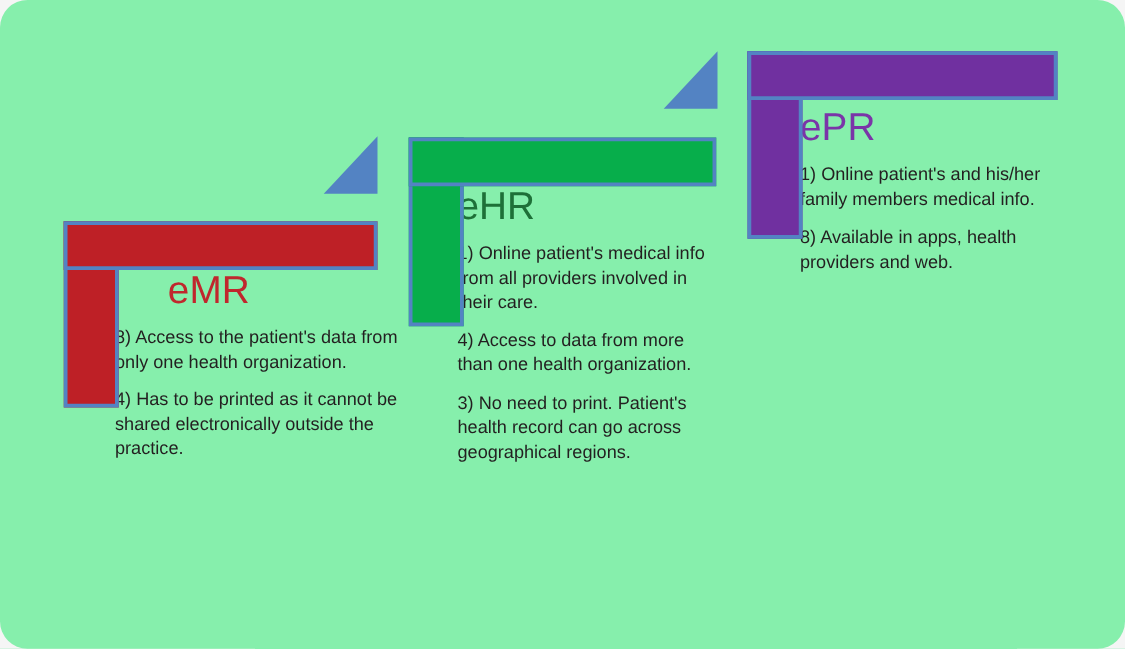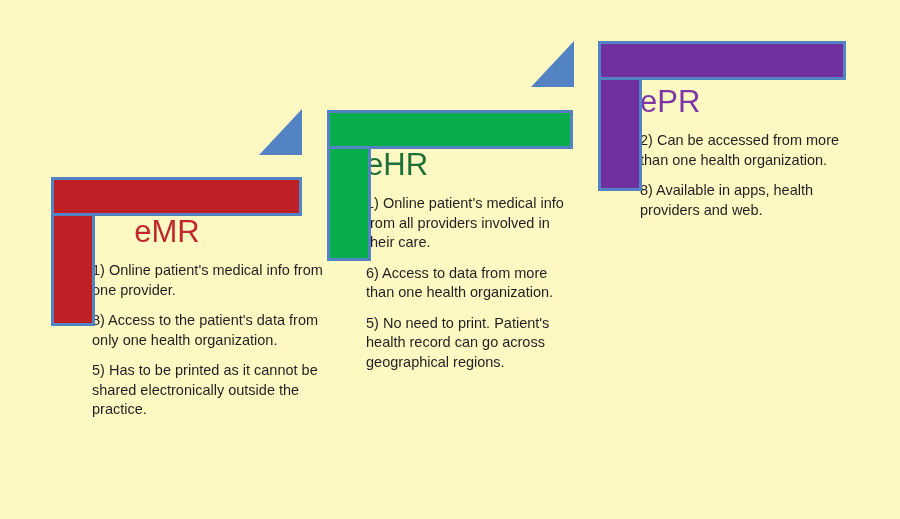--- a/index.html
+++ b/index.html
@@ -10,21 +10,22 @@
     width: 900px;
     height: 519px;
     background: #f5f5f5;
     font-family: "Liberation Sans", sans-serif;
     overflow: hidden;
   }
   #stage {
     position: relative;
     width: 900px;
     height: 519px;
-    background: #fef9c3;
+    background: #86efac;
+    border-radius: 22px;
   }
 
   
   .bracket {
     position: absolute;
   }
   .bracket .bar-h,
   .bracket .bar-v {
     position: absolute;
     box-sizing: border-box;
@@ -82,54 +83,53 @@
 <div id="stage">
 
   <div class="bracket" style="left:598px; top:41px; width:248px; height:150px;">
     <div class="bar-v" style="width:44px; height:150px; background:#7030a0;"></div>
     <div class="bar-h" style="width:248px; height:39px; background:#7030a0;"></div>
   </div>
 
   <div class="textcol" style="left:640px; top:86px; width:215px;">
     <div class="heading" style="color:#7a35a8;">ePR</div>
     <ul class="bullets">
-      <li>2) Can be accessed from more than one health organization.</li>
+      <li>1) Online patient's and his/her family members medical info.</li>
       <li>8) Available in apps, health providers and web.</li>
     </ul>
   </div>
 
   <div class="connector" style="left:531px; top:41px;
               border-left:43px solid transparent;
               border-bottom:46px solid #5383c3;"></div>
 
   <div class="bracket" style="left:327px; top:110px; width:246px; height:151px;">
     <div class="bar-v" style="width:44px; height:151px; background:#07ae4b;"></div>
     <div class="bar-h" style="width:246px; height:39px; background:#07ae4b;"></div>
   </div>
 
   <div class="textcol" style="left:366px; top:149px; width:205px;">
     <div class="heading" style="color:#1e7038;">eHR</div>
     <ul class="bullets">
       <li>1) Online patient's medical info from all providers involved in their care.</li>
-      <li>6) Access to data from more than one health organization.</li>
-      <li>5) No need to print. Patient's health record can go across geographical regions.</li>
+      <li>4) Access to data from more than one health organization.</li>
+      <li>3) No need to print. Patient's health record can go across geographical regions.</li>
     </ul>
   </div>
 
   <div class="connector" style="left:259px; top:109px;
               border-left:43px solid transparent;
               border-bottom:46px solid #5383c3;"></div>
 
   <div class="bracket" style="left:51px; top:177px; width:251px; height:149px;">
     <div class="bar-v" style="width:44px; height:149px; background:#be2026;"></div>
     <div class="bar-h" style="width:251px; height:39px; background:#be2026;"></div>
   </div>
 
   <div class="textcol" style="left:92px; top:216px; width:232px;">
     <div class="heading" style="color:#c0272d; text-align:center; width:150px;">eMR</div>
     <ul class="bullets">
-      <li>1) Online patient's medical info from one provider.</li>
       <li>8) Access to the patient's data from only one health organization.</li>
-      <li>5) Has to be printed as it cannot be shared electronically outside the practice.</li>
+      <li>4) Has to be printed as it cannot be shared electronically outside the practice.</li>
     </ul>
   </div>
 
 </div>
 
 </body></html>

